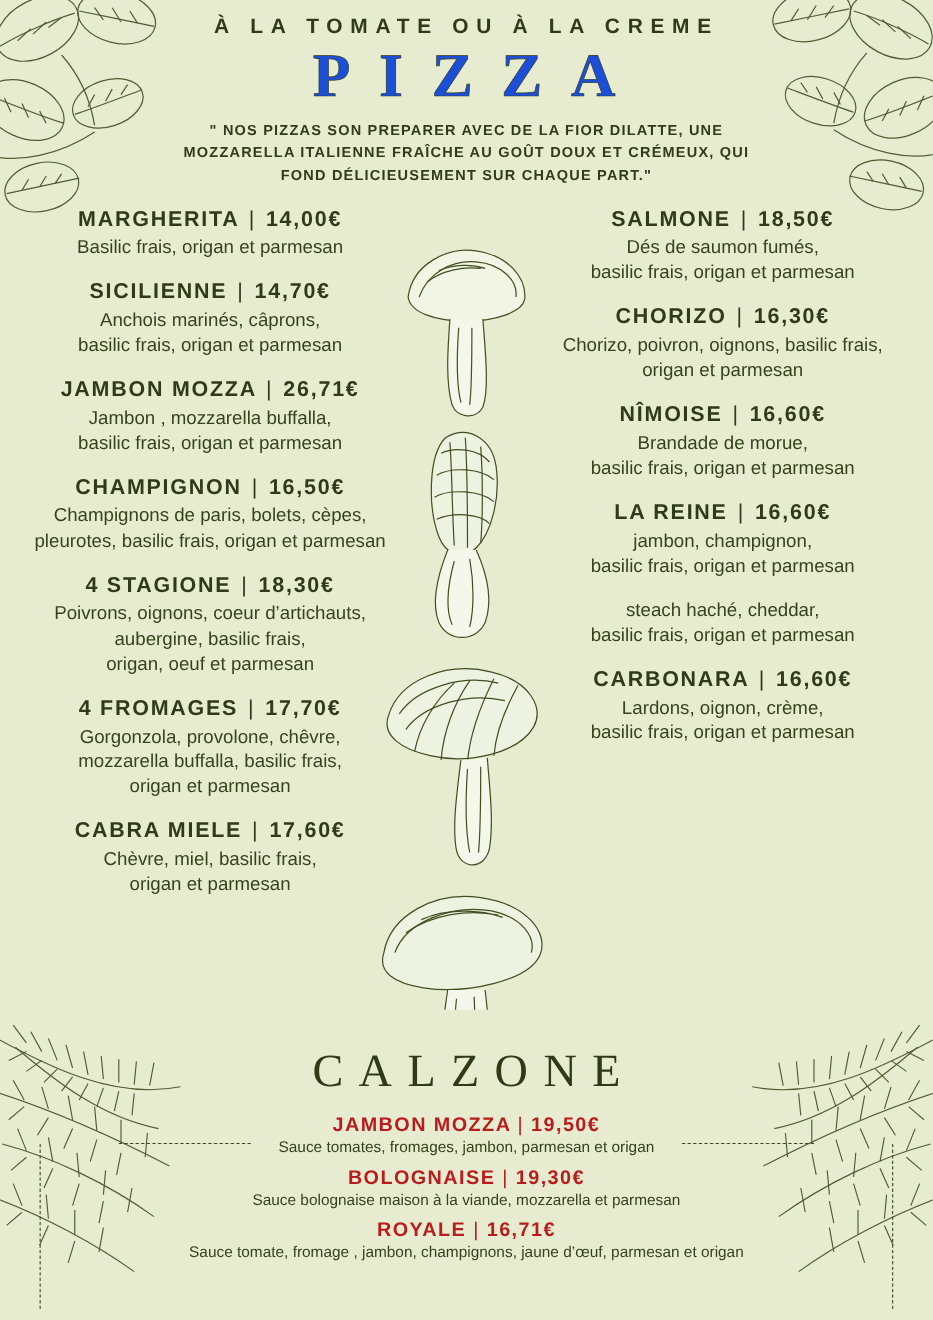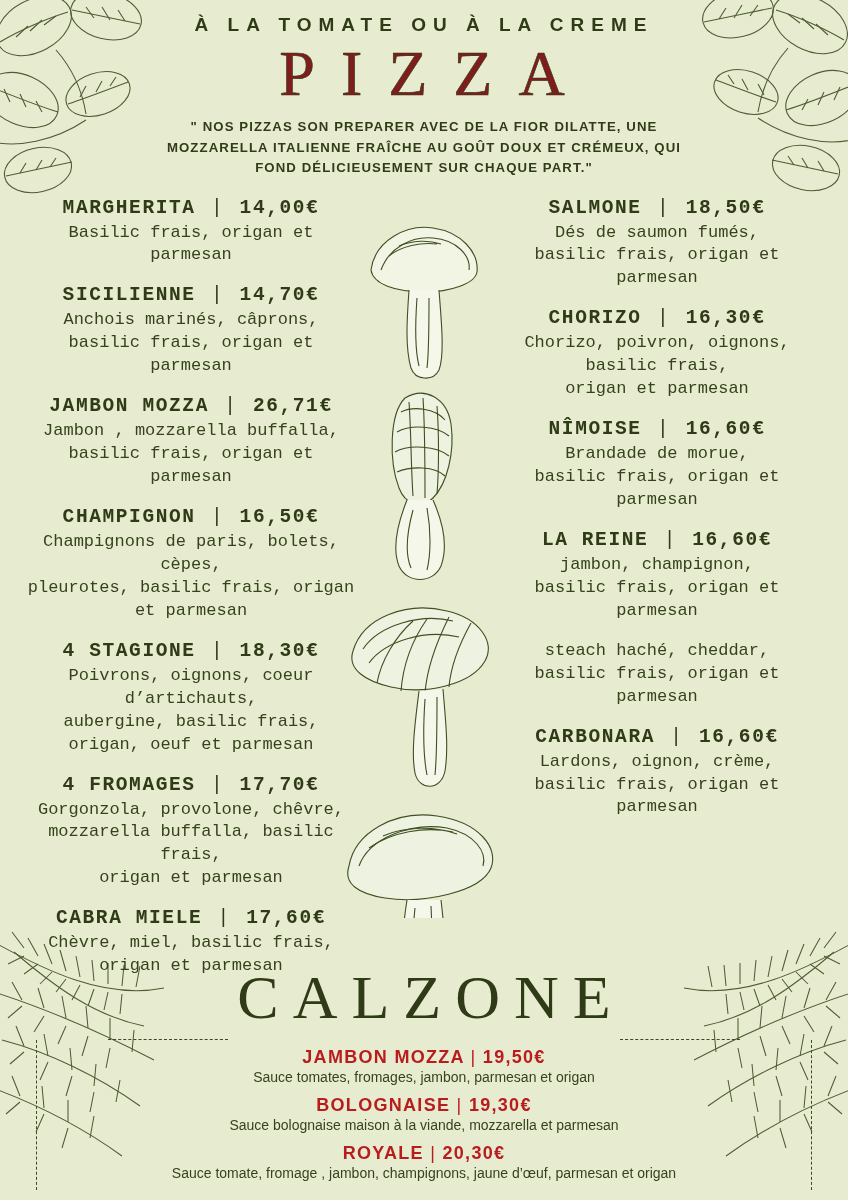--- a/index.html
+++ b/index.html
@@ -41,24 +41,24 @@
   }
   .kicker {
     font-size: 19px;
     letter-spacing: 7px;
     font-weight: 700;
     color: #2f3a16;
     margin-bottom: 4px;
   }
   .pizza-word {
     font-family: "Liberation Serif", serif;
-    font-size: 64px;
+    font-size: 56px;
     letter-spacing: 26px;
-    font-weight: 400;
-    color: #7f1d1d;
+    font-weight: 700;
+    color: #1d4ed8;
     line-height: 1.05;
     margin: 0 0 0 22px;
     -webkit-text-stroke: 0.6px #2f3a16;
   }
   .blurb {
     margin: 10px auto 0;
     width: 560px;
     font-size: 13.2px;
     letter-spacing: 1.1px;
     line-height: 1.55;
@@ -74,21 +74,21 @@
     justify-content: space-between;
     padding: 18px 26px 0 26px;
     z-index: 3;
   }
   .col {
     width: 330px;
   }
   .col-left { text-align: center; }
   .col-right { text-align: center; }
 
-  .item { margin-bottom: 17px; font-family: Liberation Mono, monospace; }
+  .item { margin-bottom: 17px; }
   .item-title {
     font-size: 19.5px;
     font-weight: 700;
     letter-spacing: 1.6px;
     color: #2f3a16;
     margin-bottom: 3px;
     white-space: nowrap;
   }
   .item-title .sep { font-weight: 400; padding: 0 2px; }
   .item-desc {
@@ -113,24 +113,24 @@
     position: absolute;
     left: 0;
     right: 0;
     bottom: 0;
     height: 262px;
     z-index: 3;
     text-align: center;
   }
   .calzone-title {
     font-family: "Liberation Serif", serif;
-    font-size: 62px;
+    font-size: 42px;
     letter-spacing: 14px;
     color: #2f3a16;
-    margin: 24px 0 0 14px;
+    margin: 12px 0 0 14px;
     font-weight: 400;
   }
   .calzone-items { margin-top: 14px; }
   .cz-item { margin-bottom: 9px; }
   .cz-title {
     font-size: 18px;
     font-weight: 700;
     letter-spacing: 1.3px;
     color: #b91c1c;
   }
@@ -447,20 +447,20 @@
           <span>BOLOGNAISE</span>
           <span class="sep">|</span>
           <span>19,30€</span>
         </div>
         <div class="cz-desc">Sauce  bolognaise maison à la viande, mozzarella et parmesan</div>
       </div>
       <div class="cz-item">
         <div class="cz-title">
           <span>ROYALE</span>
           <span class="sep">|</span>
-          <span>20,30€</span>
+          <span>16,71€</span>
         </div>
         <div class="cz-desc">Sauce tomate, fromage , jambon, champignons, jaune d’œuf, parmesan et origan</div>
       </div>
     </div>
   </div>
 
 </div>
 
 </body></html>

